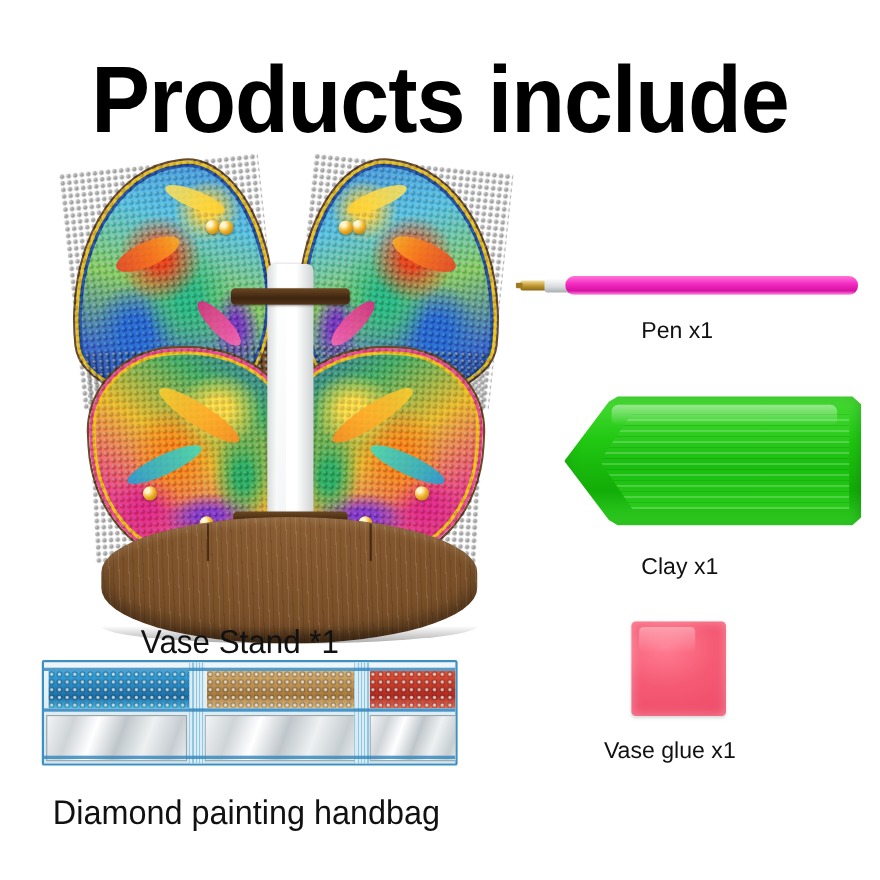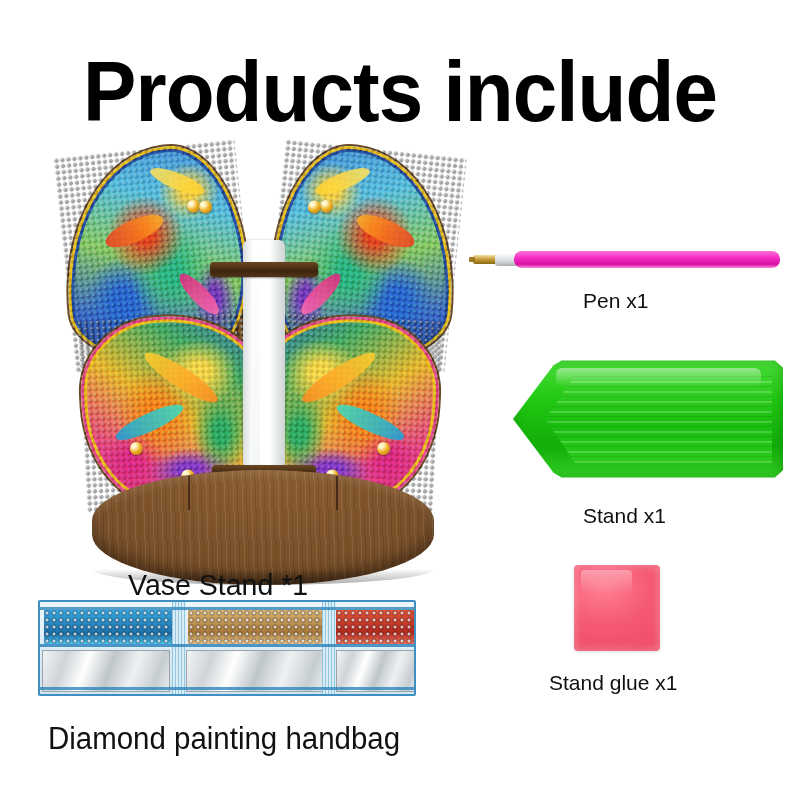--- a/index.html
+++ b/index.html
@@ -362,21 +362,21 @@
   </div>
 
   <div class="caption" style="left:583px;top:290px;">Pen  x1</div>
 
   <div id="tray-item">
     <div class="tray-shape"></div>
     <div class="tray-inner"></div>
     <div class="tray-gloss"></div>
   </div>
 
-  <div class="caption" style="left:583px;top:505px;">Stand  x1</div>
+  <div class="caption" style="left:583px;top:505px;">Clay  x1</div>
 
   <div id="clay-item">
     <div class="clay-square"></div>
   </div>
 
-  <div class="caption" style="left:549px;top:672px;">Stand glue  x1</div>
+  <div class="caption" style="left:549px;top:672px;">Vase glue  x1</div>
 
 </div>
 
 </body></html>

